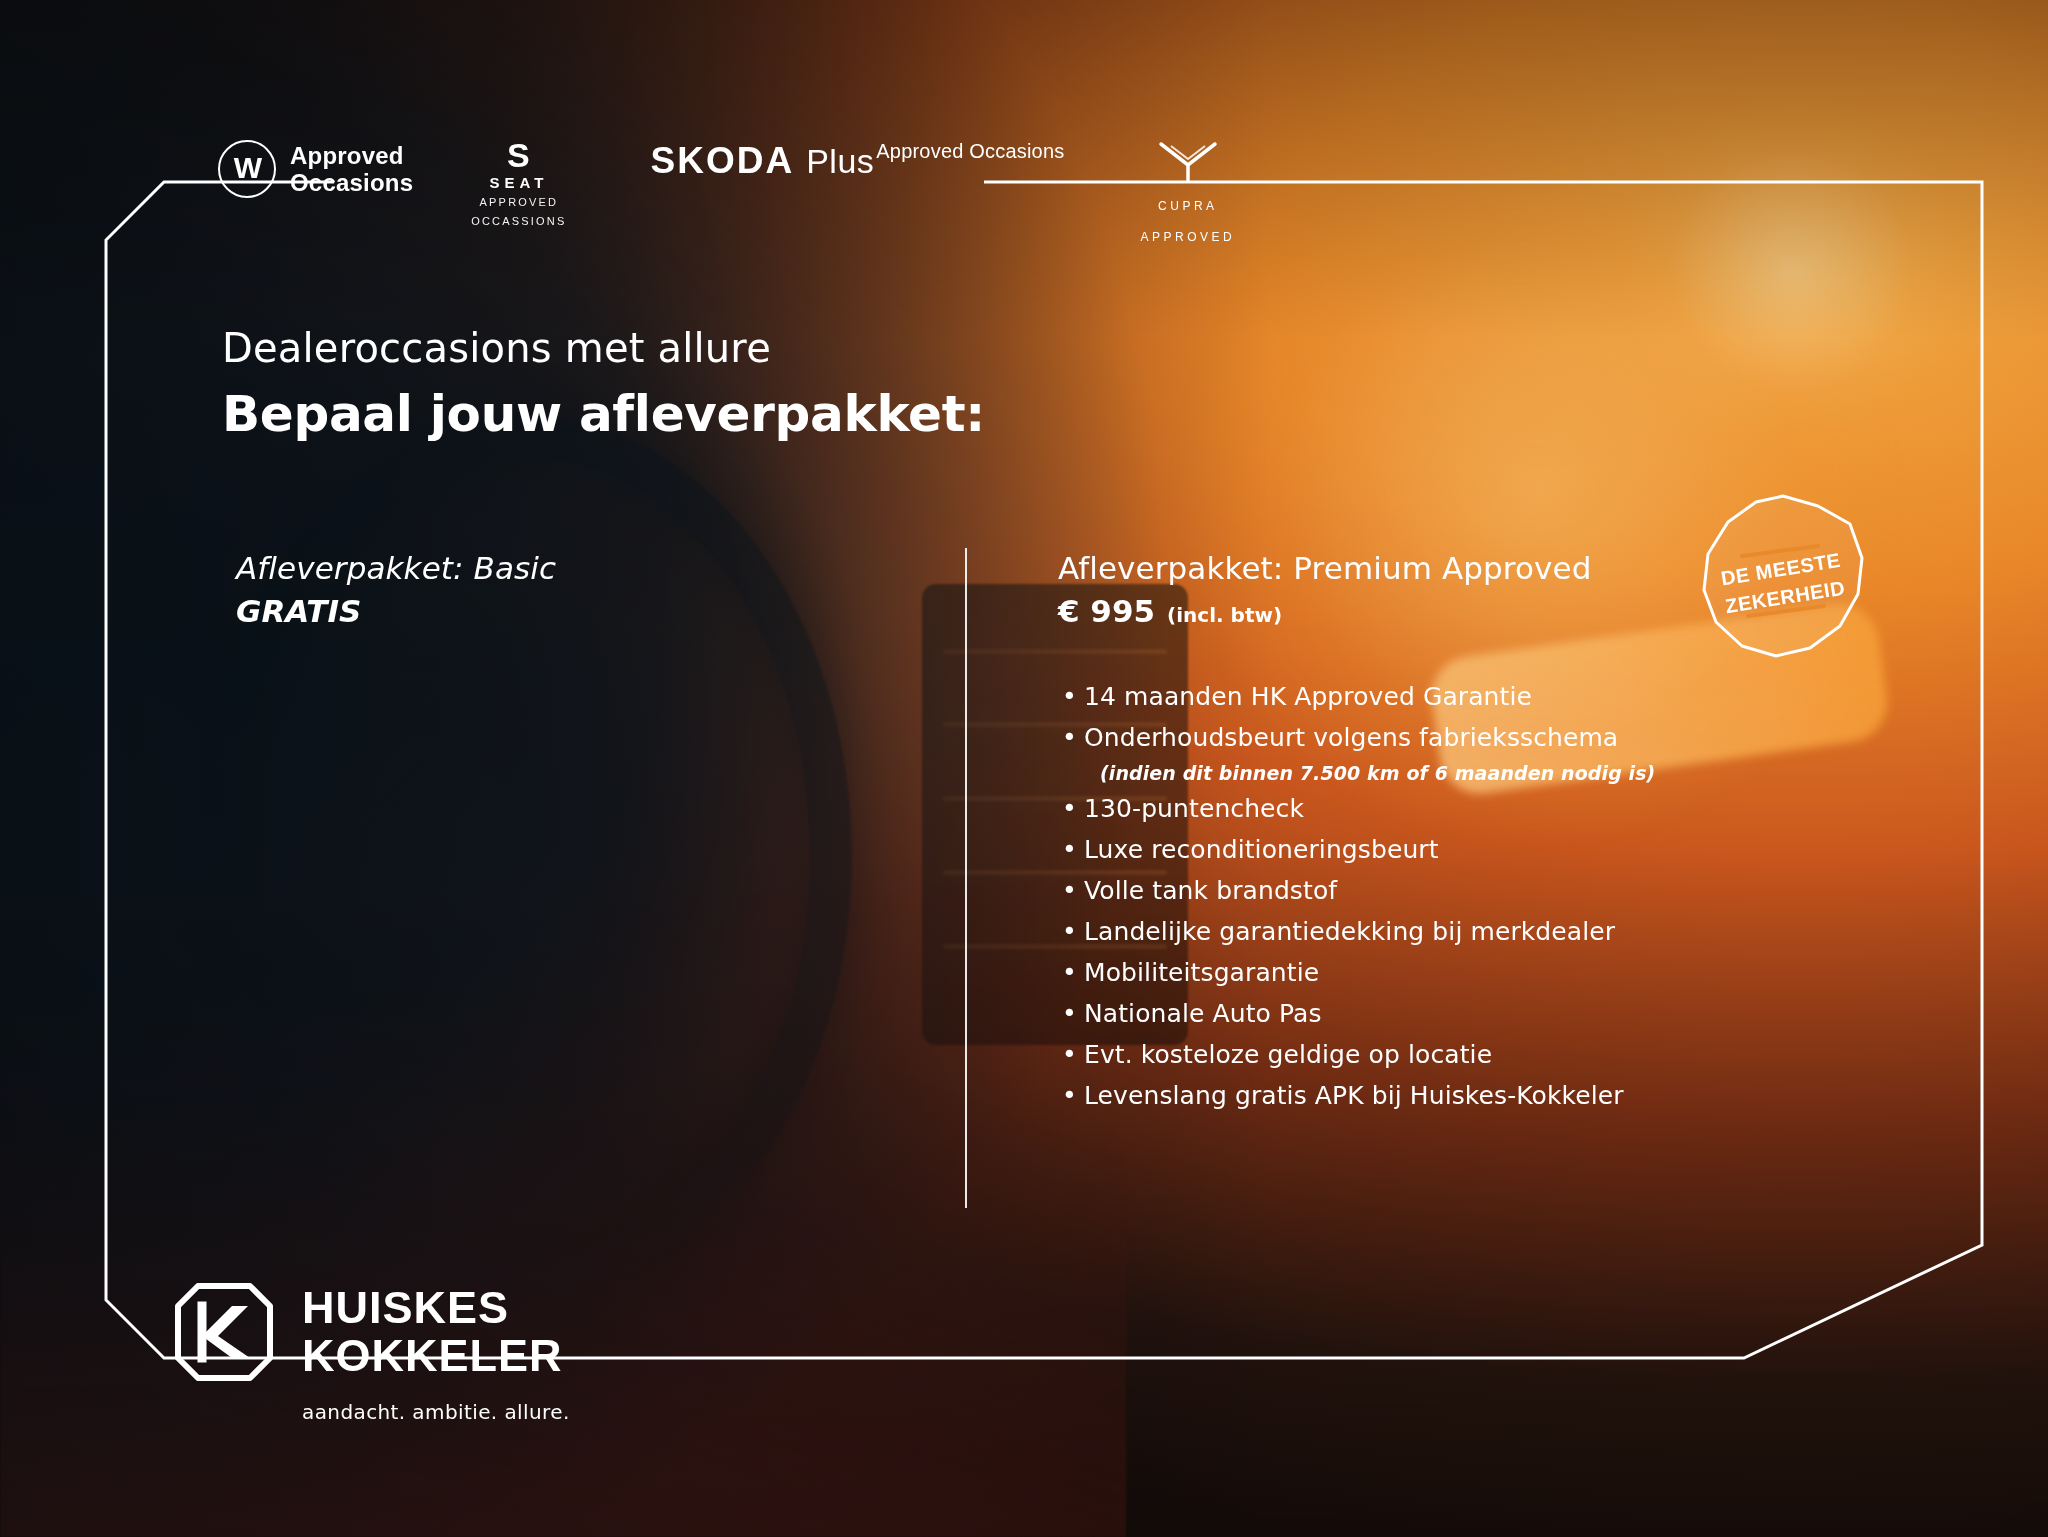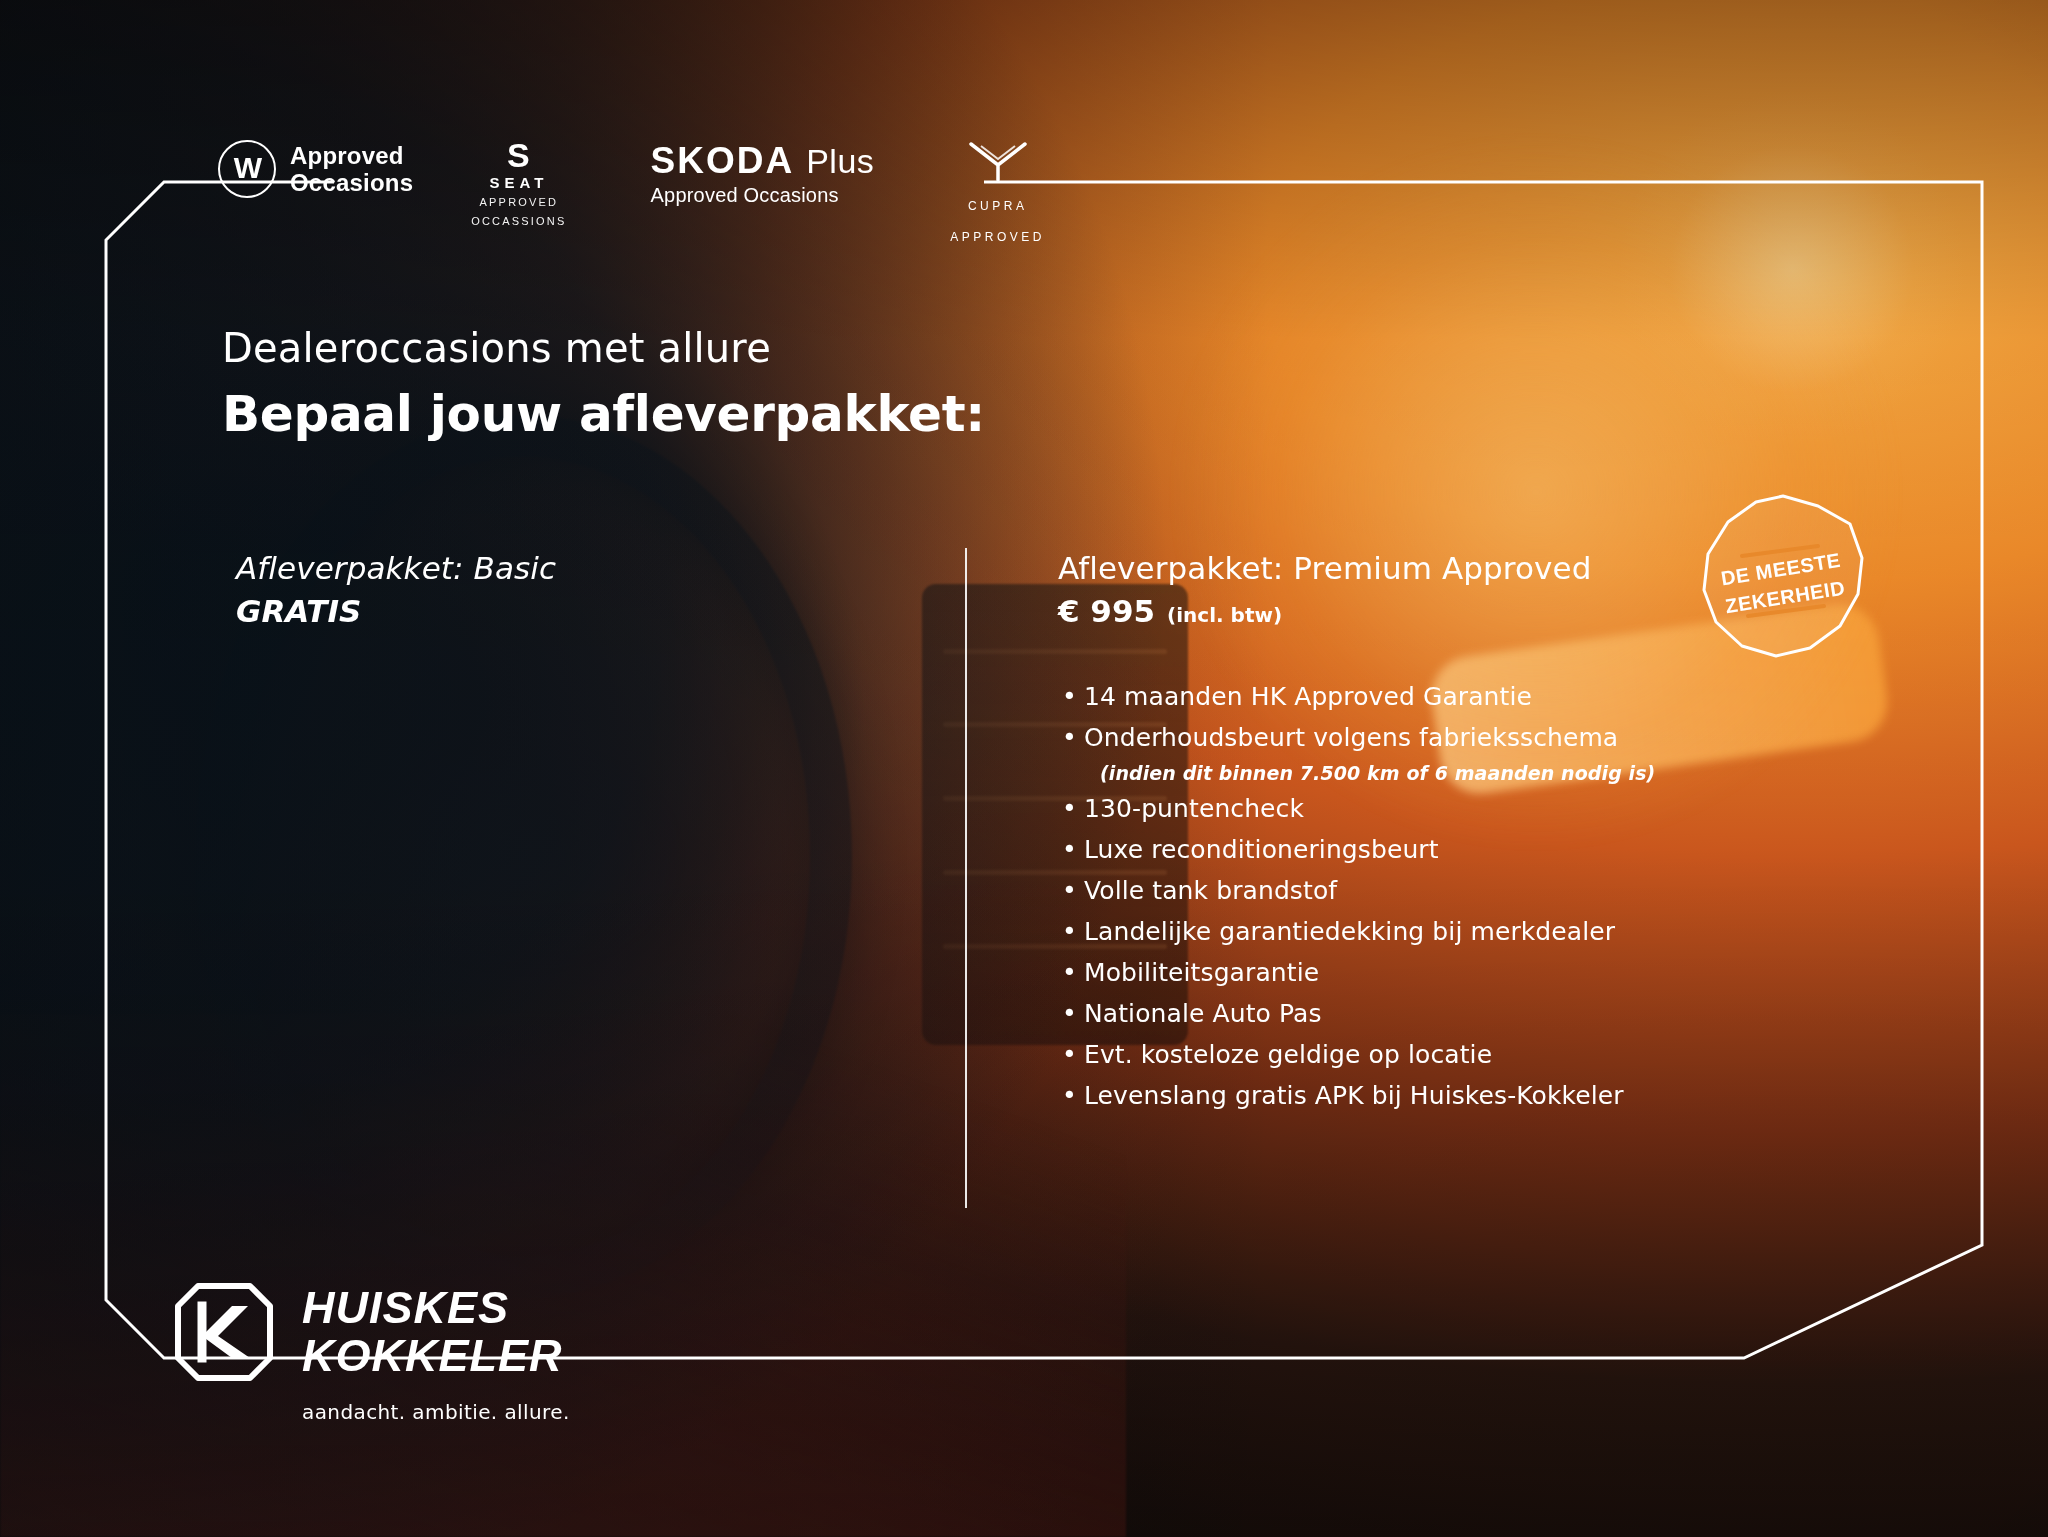--- a/index.html
+++ b/index.html
@@ -161,21 +161,21 @@
     align-items: flex-start;
     gap: 0;
   }
   .brand {
     display: flex;
     align-items: center;
     gap: 14px;
   }
   .brand-vw { margin-right: 58px; }
   .brand-seat { margin-right: 84px; flex-direction: column; gap: 4px; align-items: center;}
-  .brand-skoda { margin-right: 76px; flex-direction: column; align-items: flex-start; gap: 2px;}
+  .brand-skoda { margin-right: 76px; flex-direction: row; align-items: flex-start; gap: 2px;}
   .brand-cupra { flex-direction: column; align-items: center; }
 
   .vw-logo {
     width: 54px; height: 54px;
     border: 2.5px solid #fff;
     border-radius: 50%;
     position: relative;
   }
   .vw-logo span {
     position: absolute;
@@ -357,21 +357,20 @@
   .badge .badge-text span { display: block; }
 
   
   .footer-logo {
     position: absolute;
     left: 172px;
     top: 1280px;
     display: flex;
     align-items: center;
     gap: 26px;
-    font-style: italic;
   }
   .hk-mark { width: 104px; height: 104px; }
   .hk-words {
     font-family: "Liberation Sans", sans-serif;
     font-weight: 700;
     font-size: 45px;
     line-height: 48px;
     letter-spacing: 1px;
   }
   .hk-tag {

